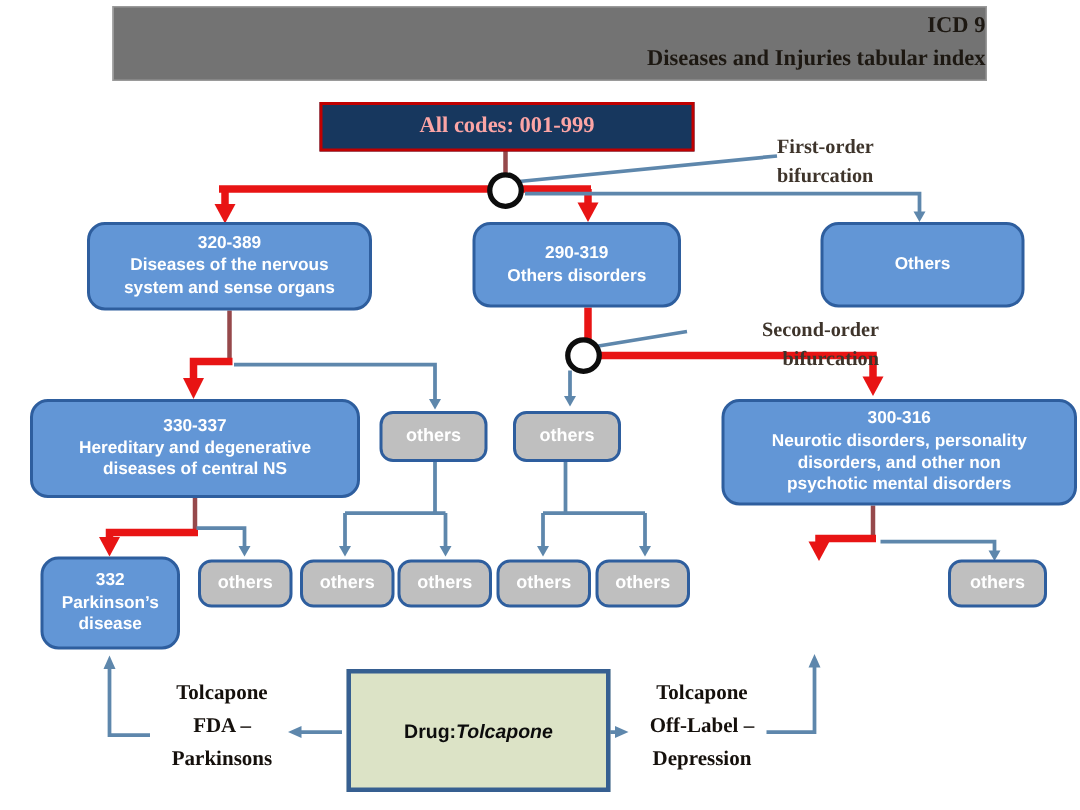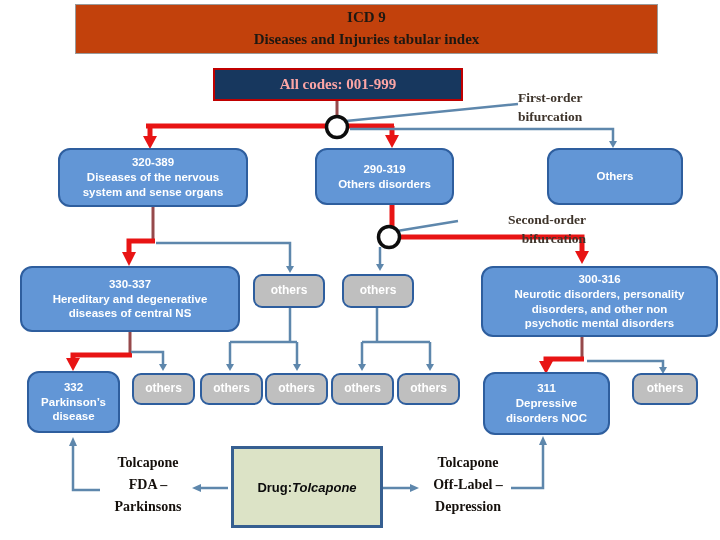--- a/index.html
+++ b/index.html
@@ -2,22 +2,22 @@
 <html style="--node_fill: #6296D6; --node_border: #2E5E9E; --gray_fill: #BFBFBF; --root_fill: #17375E; --root_border: #C00000; --red: #E81414; --line_blue: #5E87AC; --stub_maroon: #96494B; --drug_fill: #DCE3C6; --drug_border: #365F91; --annotation_text: #3E342B; --title_text: #1D1812;"><head>
 <meta charset="utf-8">
 <style>
   html,body{margin:0;padding:0;background:#fff;}
   .canvas{position:relative;width:720px;height:540px;background:#fff;overflow:hidden;
           font-family:"Liberation Sans",sans-serif;}
   .canvas svg{position:absolute;left:0;top:0;}
   .abs{position:absolute;box-sizing:border-box;}
   .ml{white-space:pre-line;}
 
-  .title-box{background:#c2410c;border:1.5px solid #9a9a9a;display:flex;flex-direction:column;
-             align-items:center;justify-content:center;text-align:center;
+  .title-box{background:#737373;border:1.5px solid #9a9a9a;display:flex;flex-direction:column;
+             align-items:flex-end;justify-content:center;text-align:center;
              font-family:"Liberation Serif",serif;font-weight:bold;font-size:15px;
              color:var(--title_text);line-height:1.45;}
   .root-box{background:var(--root_fill);border:2.5px solid var(--root_border);color:#fca5a5;
             display:flex;align-items:center;justify-content:center;text-align:center;
             font-family:"Liberation Serif",serif;font-weight:bold;font-size:15px;}
   .node{background:var(--node_fill);border:2.5px solid var(--node_border);border-radius:12px;
         color:#fff;display:flex;flex-direction:column;align-items:center;justify-content:center;
         text-align:center;font-weight:bold;font-size:11.5px;line-height:1.3;padding:2px;}
   .node.gray{background:var(--gray_fill);border-radius:9px;font-size:12px;}
   .annot{font-family:"Liberation Serif",serif;font-weight:bold;font-size:13.5px;
@@ -161,33 +161,28 @@
   </div>
   <div class="abs node gray" style="left:265px;top:373px;width:63px;height:32px;">
     <span>others</span>
   </div>
   <div class="abs node gray" style="left:331px;top:373px;width:63px;height:32px;">
     <span>others</span>
   </div>
   <div class="abs node gray" style="left:397px;top:373px;width:63px;height:32px;">
     <span>others</span>
   </div>
-  <div class="abs node" style="left:483px;top:372px;width:127px;height:63px;">
-    <div>311</div>
-    <div class="ml">Depressive
-disorders NOC</div>
-  </div>
   <div class="abs node gray" style="left:632px;top:373px;width:66px;height:32px;">
     <span>others</span>
   </div>
 
   <div class="abs blabel ml" style="left:92px;top:452px;width:112px;">Tolcapone
 FDA –
 Parkinsons</div>
-  <div class="abs drug-box" style="left:231px;top:446px;width:152px;height:82px;">
+  <div class="abs drug-box" style="left:231px;top:446px;width:176px;height:82px;">
     <span>Drug: </span>
       <span class="dn">Tolcapone</span>
   </div>
   <div class="abs blabel ml" style="left:413px;top:452px;width:110px;">Tolcapone
 Off-Label –
 Depression</div>
 
 </div>
 
 </body></html>

